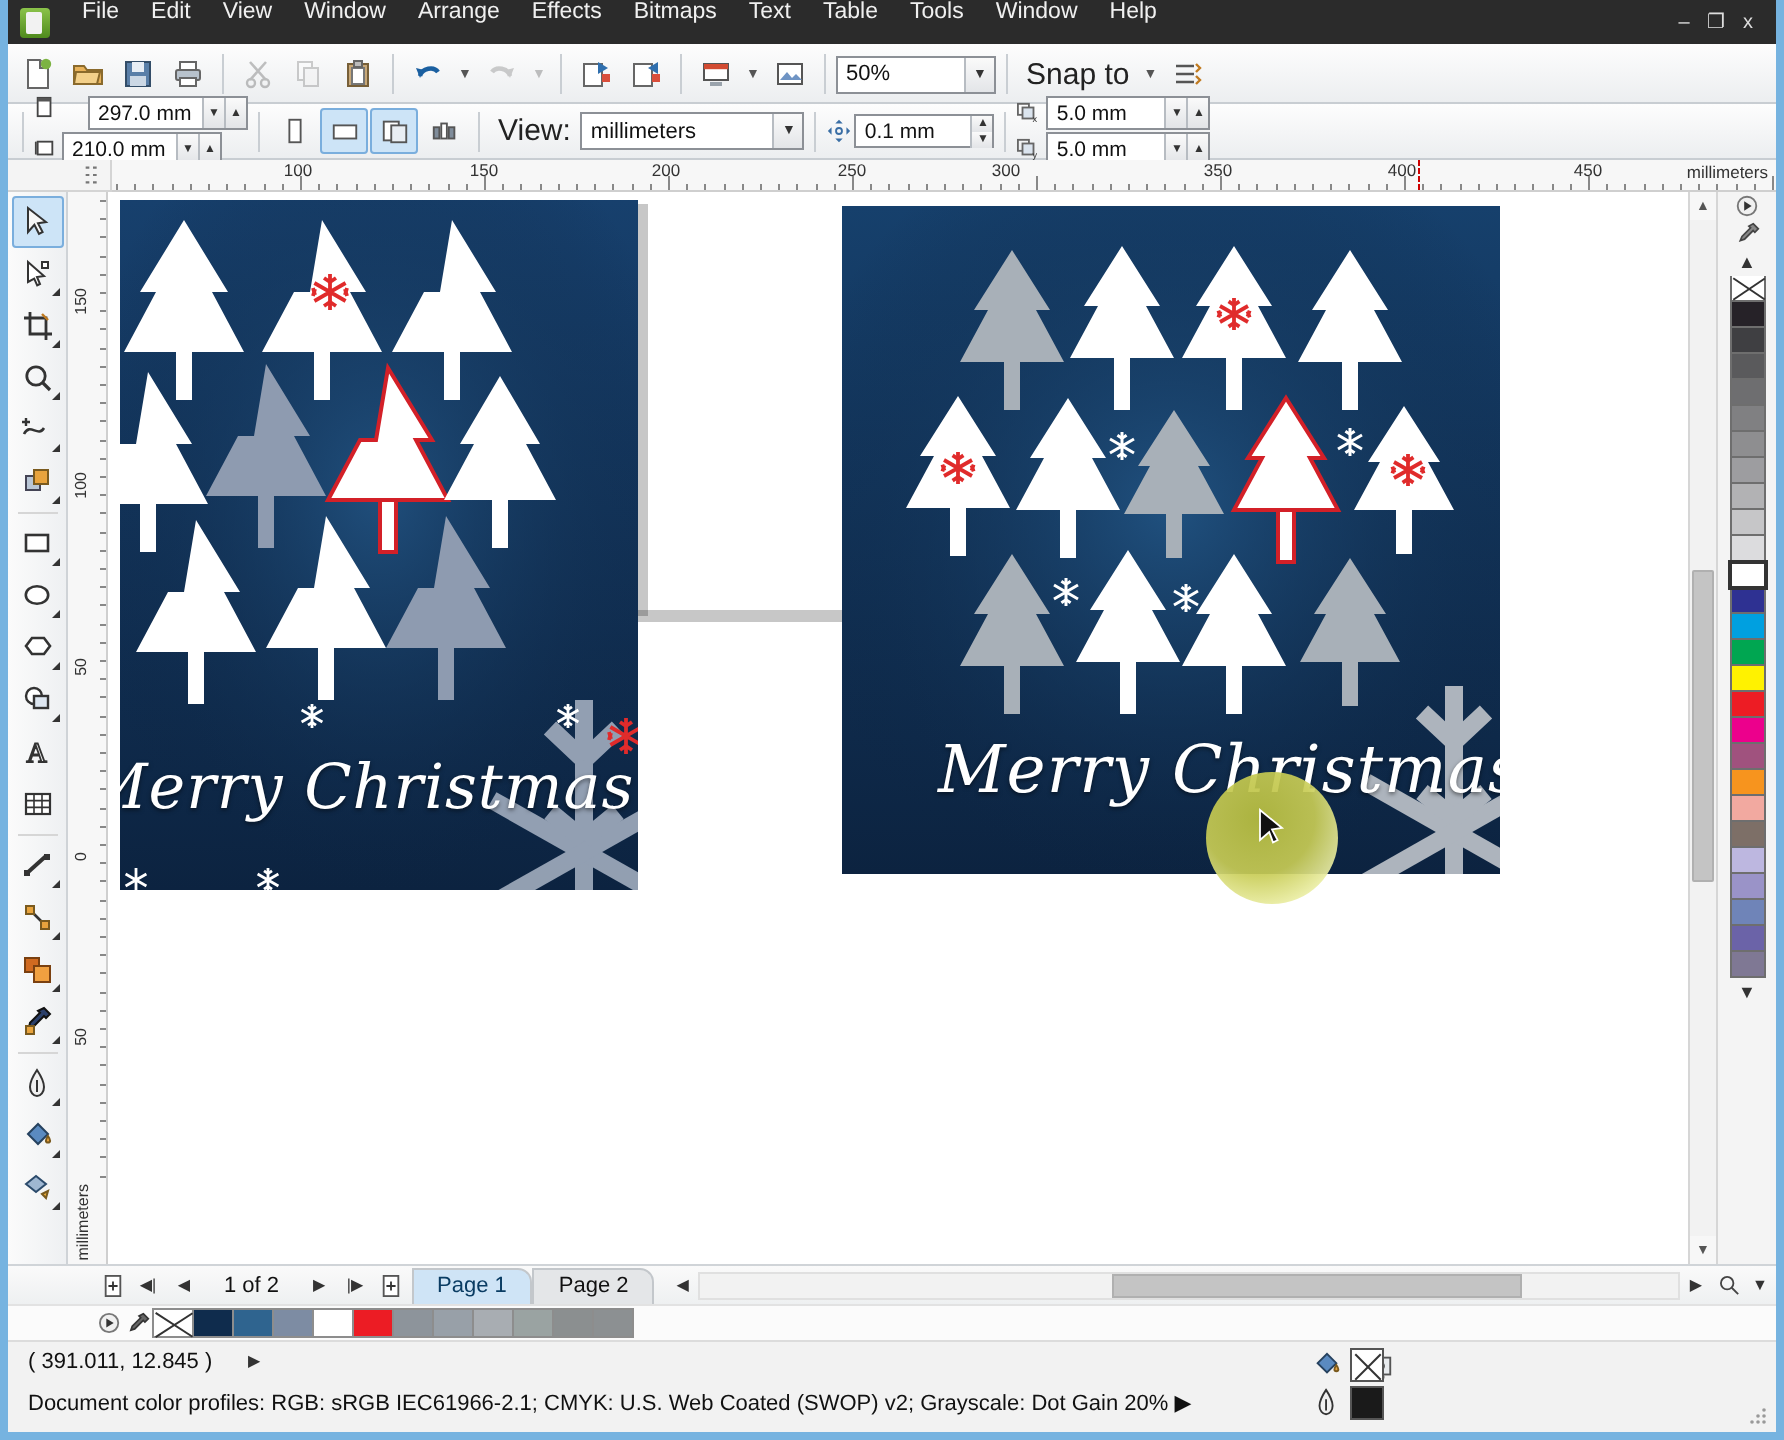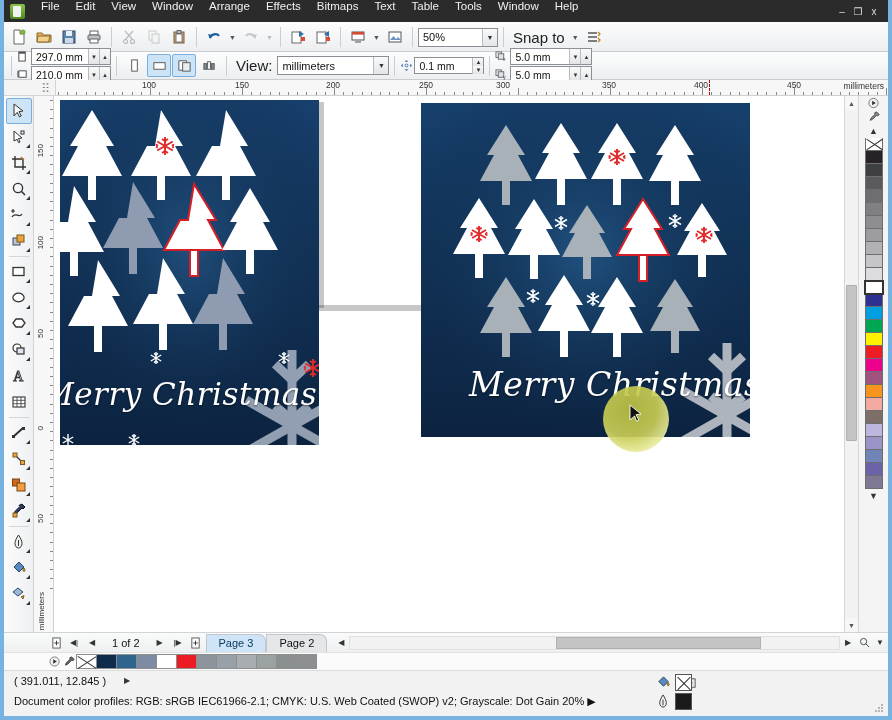--- a/index.html
+++ b/index.html
@@ -424,21 +424,21 @@
       <svg width="16" height="16" viewBox="0 0 16 16">
           <path d="M2 4h9M2 8h9M2 12h9" stroke="#555" stroke-width="1.3"></path>
           <path d="M12 3l2 2-2 2M12 9l2 2-2 2" stroke="#c07a20" stroke-width="1.2" fill="none"></path>
         </svg>
     </div>
   </div>
 
   <div id="toolbar-prop">
     <div class="tb-sep"></div>
     <div style="display:flex;flex-direction:column;gap:1px;">
-      <div style="display:flex;align-items:center;gap:3px;">
+      <div style="display:flex;align-items:flex-start;gap:16px;">
         <svg width="11" height="11" viewBox="0 0 12 12">
             <rect x="2" y="1" width="7" height="10" fill="#fff" stroke="#444"></rect>
             <rect x="2" y="1" width="7" height="2" fill="#555"></rect>
           </svg>
         <div class="spinbox" style="width:80px">
           <span class="sv">297.0 mm</span>
           <span class="spin-arrows">
               <span>▼</span>
               <span>▲</span>
             </span>
@@ -1075,21 +1075,21 @@
     <div class="nav-btn">◀</div>
     <span id="page-count">1 of 2</span>
     <div class="nav-btn">▶</div>
     <div class="nav-btn">|▶</div>
     <div class="nav-btn">
       <svg width="11" height="12" viewBox="0 0 12 13">
           <rect x="2" y="1" width="8" height="11" fill="#fff" stroke="#555"></rect>
           <path d="M6 4v5M3.5 6.5h5" stroke="#333"></path>
         </svg>
     </div>
-    <div class="ptab active">Page 3</div>
+    <div class="ptab active">Page 1</div>
     <div class="ptab">Page 2</div>
     <div id="hscroll-area">
       <div class="nav-btn">◀</div>
       <div id="hscroll-track">
         <div id="hscroll-thumb" style="left:42%; width:42%;"></div>
       </div>
       <div class="nav-btn">▶</div>
       <div class="nav-btn">
         <svg width="11" height="11" viewBox="0 0 12 12">
             <circle cx="5" cy="5" r="3.4" fill="none" stroke="#444"></circle>

